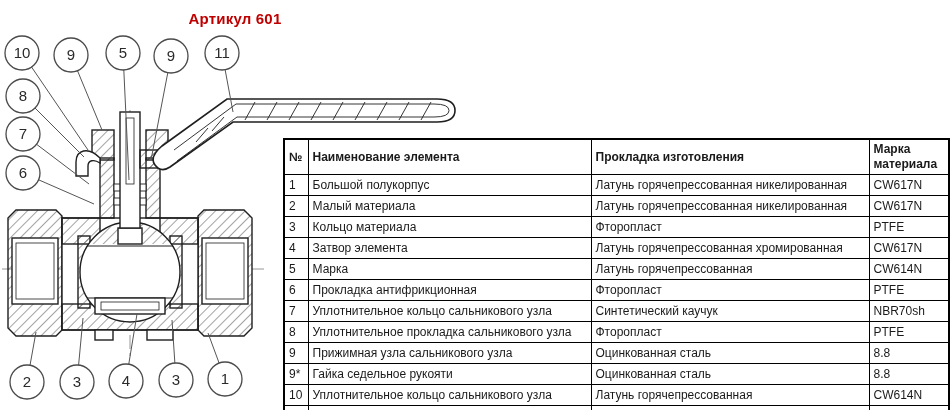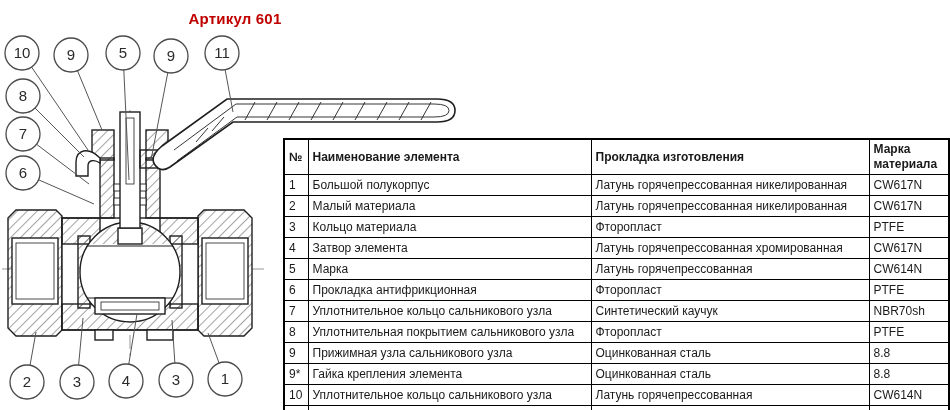--- a/index.html
+++ b/index.html
@@ -209,33 +209,33 @@
           <td>PTFE</td>
         </tr>
         <tr>
           <td>7</td>
           <td>Уплотнительное кольцо сальникового узла</td>
           <td>Синтетический каучук</td>
           <td>NBR70sh</td>
         </tr>
         <tr>
           <td>8</td>
-          <td>Уплотнительная покрытием сальникового узла</td>
+          <td>Уплотнительное прокладка сальникового узла</td>
           <td>Фторопласт</td>
           <td>PTFE</td>
         </tr>
         <tr>
           <td>9</td>
           <td>Прижимная узла сальникового узла</td>
           <td>Оцинкованная сталь</td>
           <td>8.8</td>
         </tr>
         <tr>
           <td>9*</td>
-          <td>Гайка крепления элемента</td>
+          <td>Гайка седельное рукояти</td>
           <td>Оцинкованная сталь</td>
           <td>8.8</td>
         </tr>
         <tr>
           <td>10</td>
           <td>Уплотнительное кольцо сальникового узла</td>
           <td>Латунь горячепрессованная</td>
           <td>CW614N</td>
         </tr>
         <tr>

